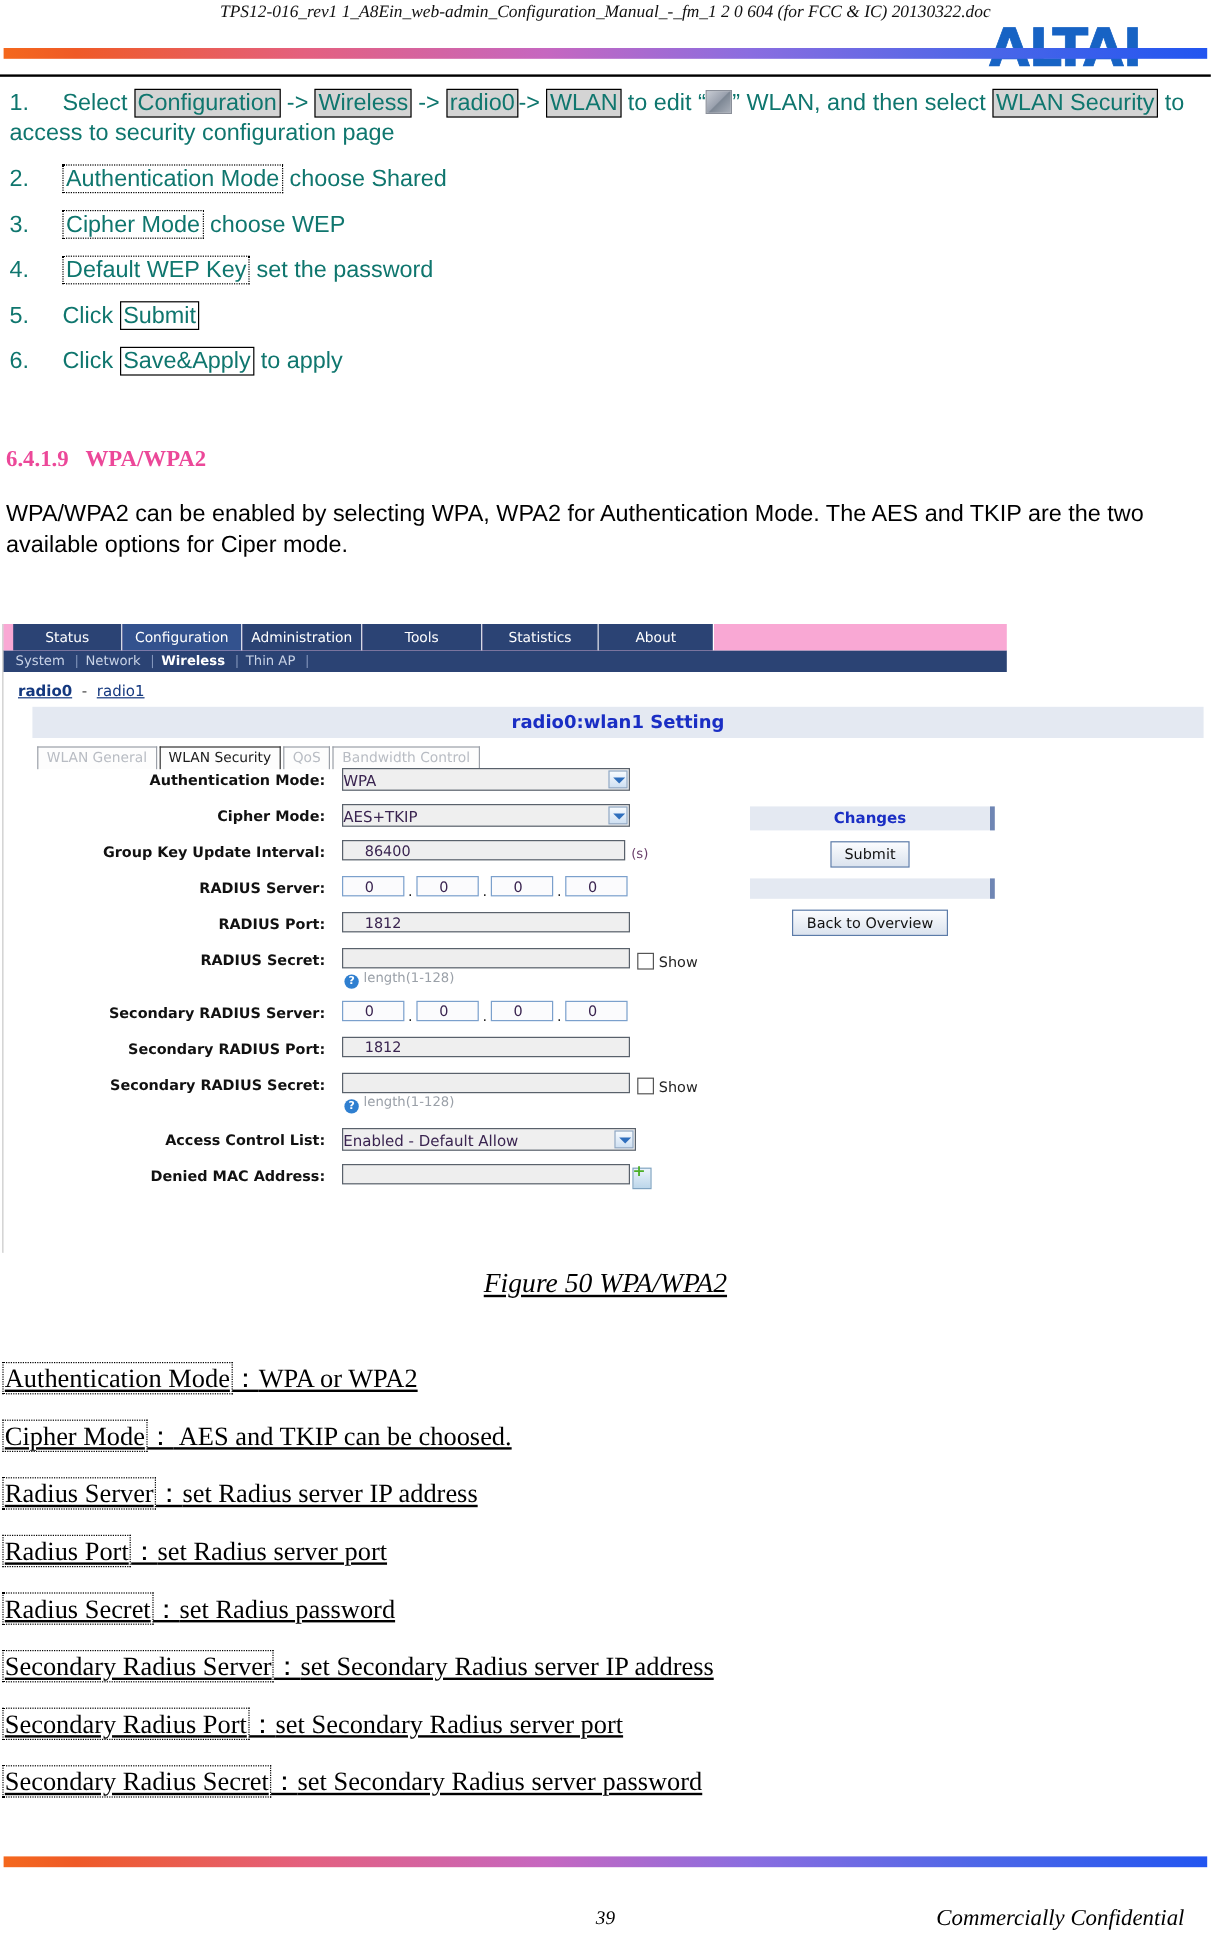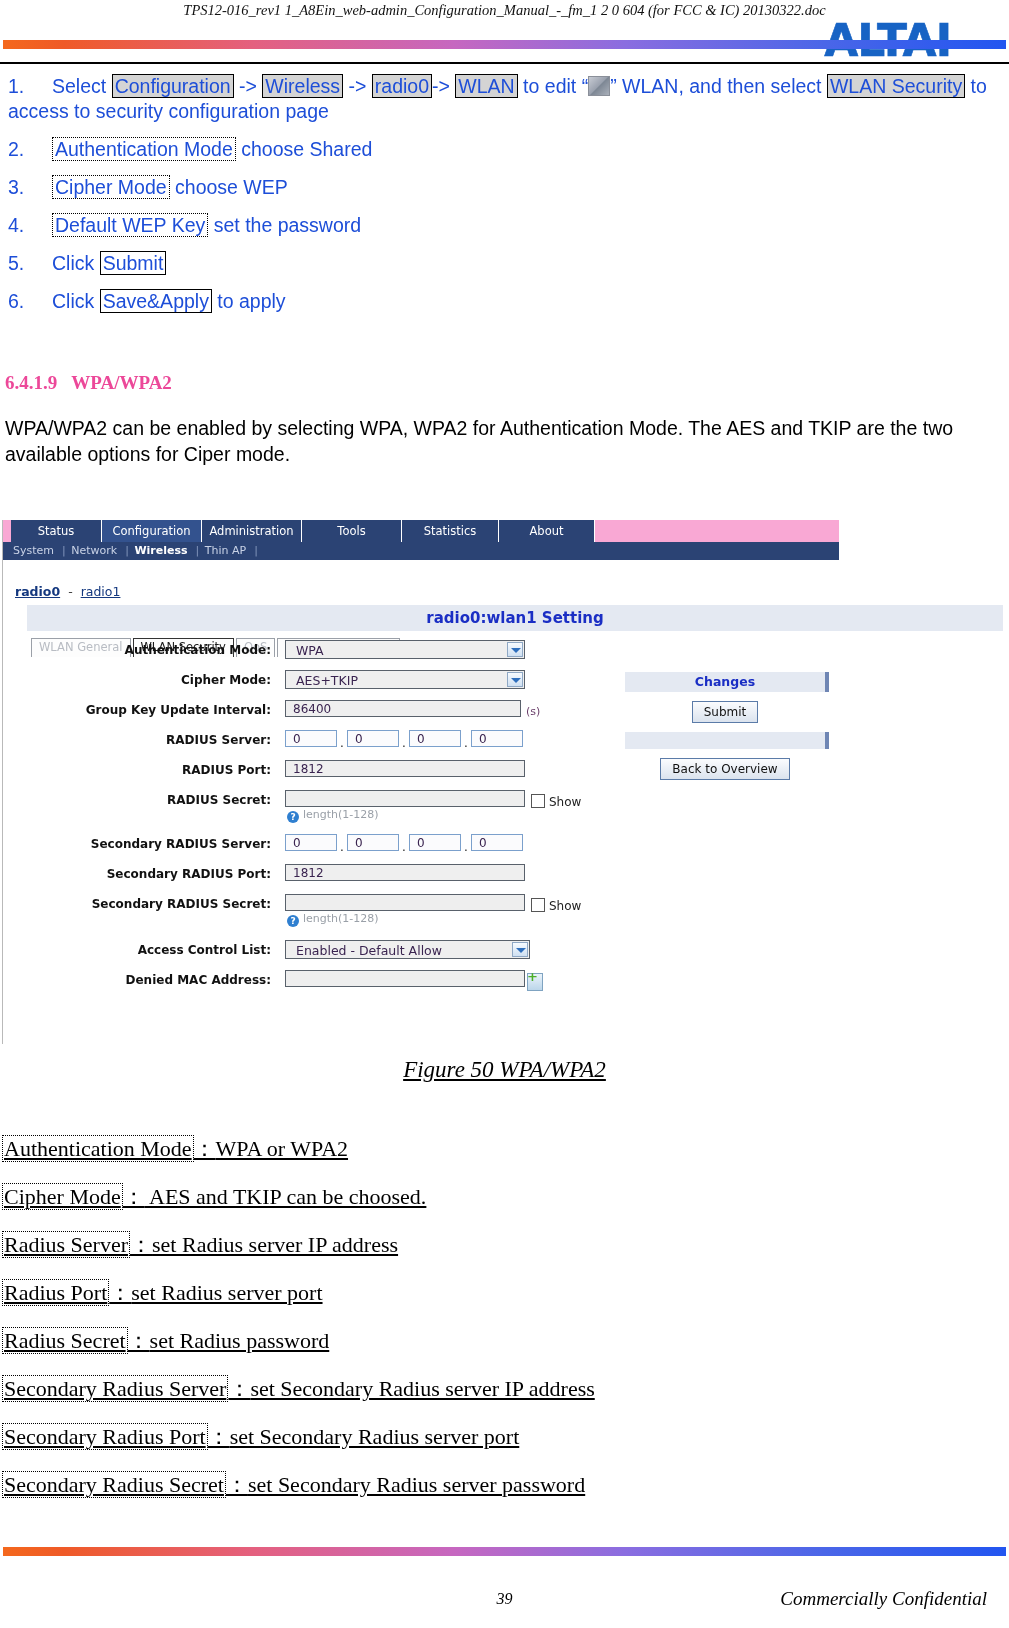--- a/index.html
+++ b/index.html
@@ -72,21 +72,21 @@
     position: absolute;
     top: 74px;
     left: 8px;
     width: 992px;
   }
   .step {
     position: relative;
     font-size: 19.5px;
     line-height: 25px;
     margin-bottom: 13px;
-    color: #1d4ed8;
+    color: #0f766e;
   }
   .step .num {
     display: inline-block;
     width: 44px;
   }
   .step.step1 .num { width: 44px; }
   .hl {
     background: #d4d4d4;
     border: 1px solid #000;
     padding: 0 2px;
@@ -175,21 +175,21 @@
   }
   .ui-subnav span.s.active { color: #ffffff; font-weight: bold; }
   .ui-subnav .sep { color: #8295bb; }
 
   .ui-body {
     position: relative;
     background: #fff;
     height: 484px;
   }
   .radio-links {
-    padding: 24px 0 6px 12px;
+    padding: 8px 0 6px 12px;
     font-size: 12.5px;
   }
   .radio-links a {
     color: #14387f;
     text-decoration: underline;
   }
   .radio-links a.cur { font-weight: bold; }
   .radio-links .dash { color: #444; padding: 0 8px; text-decoration: none; }
 
   .panel-title {
@@ -255,41 +255,41 @@
     left: 282px;
     top: 0;
   }
   .inp {
     height: 17px;
     line-height: 17px;
     border: 1px solid #59616b;
     background: #efefef;
     font-size: 12px;
     color: #3a2450;
-    padding: 0 7px;
+    padding: 0 18px;
     box-sizing: border-box;
     font-family: "DejaVu Sans", sans-serif;
     display: inline-block;
     overflow: hidden;
     white-space: nowrap;
   }
   .inp.w-long { width: 236px; }
   .inp.w-mid  { width: 240px; }
   .inp.octet  { width: 52px; border-color: #7ba0cc; background: #fbfbfd; }
   .inp.blank  { background: #eeeeee; color: transparent; }
   .dot-sep { display:inline-block; width:10px; text-align:center; font-size:12px; color:#222; }
   .sel {
     position: relative;
     height: 19px;
     line-height: 19px;
     border: 1px solid #59616b;
     background: #efefef;
     font-size: 12.5px;
     color: #3a2450;
-    padding: 0 20px 0 10px;
+    padding: 0 20px 0 0;
     box-sizing: border-box;
     display: inline-block;
     white-space: nowrap;
     overflow: hidden;
   }
   .sel.w-auth { width: 240px; }
   .sel.w-acl  { width: 245px; }
   .sel .arrow {
     position: absolute;
     right: 1px; top: 1px;

